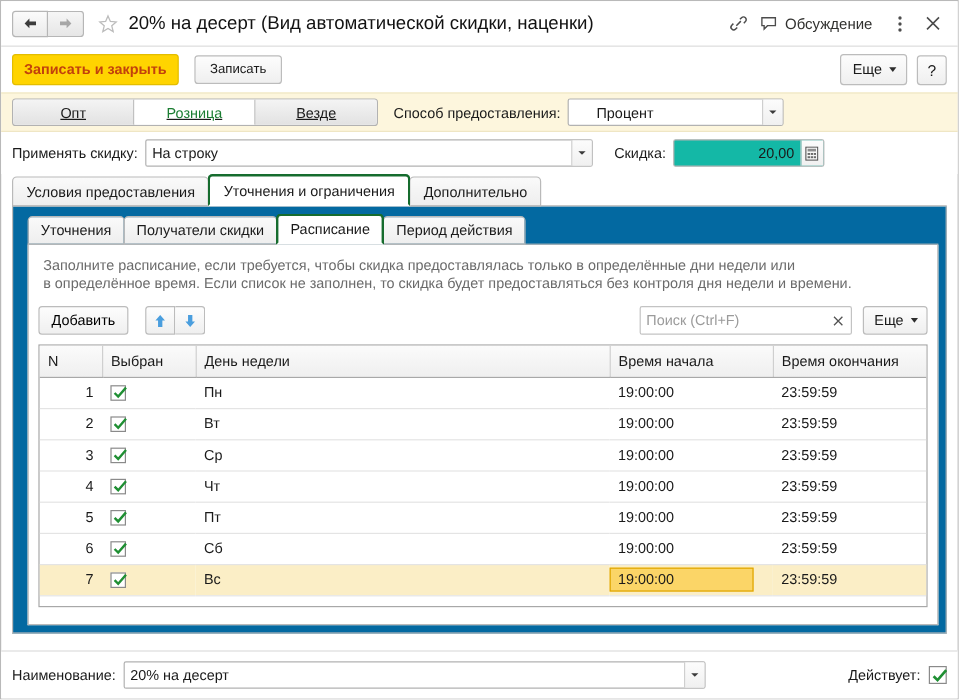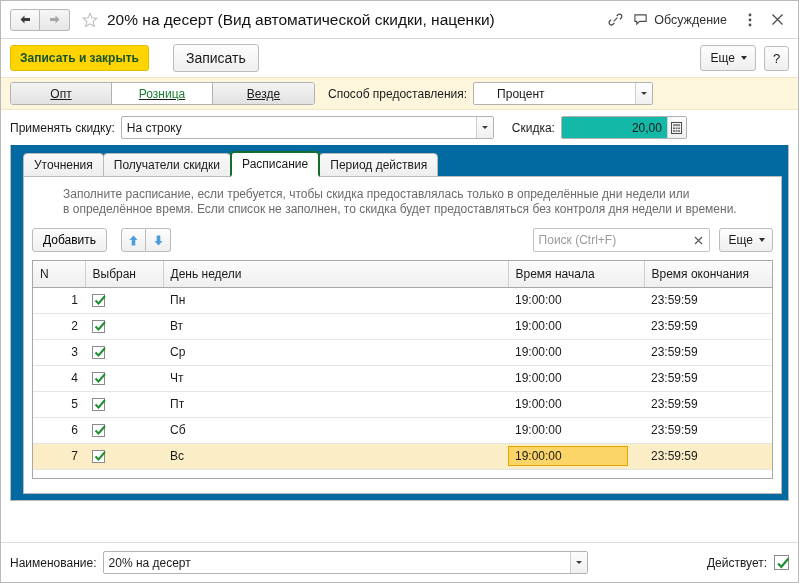--- a/index.html
+++ b/index.html
@@ -69,30 +69,30 @@
     padding: 0 9px;
     background: #ffffff;
   }
   .btn-primary {
     background: #ffd400;
     border: 1px solid #e3bd00;
     border-radius: 3px;
     font-weight: bold;
     font-size: 12px;
     padding: 5px 9px;
-    color: #14532d;
+    color: #c2410c;
     cursor: pointer;
   }
   .btn-plain {
     background: linear-gradient(#fdfdfd,#efefef);
     border: 1px solid #bcbcbc;
     border-radius: 3px;
-    font-size: 14px;
+    font-size: 11px;
     padding: 5px 12px;
-    margin-left: 24px;
+    margin-left: 13px;
     color: #1a1a1a;
     cursor: pointer;
   }
   .cmd-spacer { flex: 1; }
   .btn-more {
     background: linear-gradient(#fdfdfd,#efefef);
     border: 1px solid #bcbcbc;
     border-radius: 3px;
     font-size: 12px;
     padding: 5px 8px 5px 10px;
@@ -295,21 +295,20 @@
     border-top: none;
     background: #ffffff;
     height: 317px;
     padding: 8px 8px 0 8px;
   }
   .hint {
     font-size: 12px;
     color: #6b6b6b;
     line-height: 15px;
     padding: 2px 4px 0 4px;
-    margin-left: 27px;
   }
 
   
   .gridbar {
     display: flex; align-items: center;
     margin-top: 11px;
     height: 24px;
   }
   .btn-add {
     background: linear-gradient(#fdfdfd,#efefef);
@@ -552,20 +551,25 @@
           <rect x="4.6" y="5.5" width="2" height="1.6" fill="#6a6a6a"></rect>
           <rect x="7.2" y="5.5" width="1.8" height="1.6" fill="#6a6a6a"></rect>
           <rect x="2" y="8.2" width="2" height="1.6" fill="#6a6a6a"></rect>
           <rect x="4.6" y="8.2" width="2" height="1.6" fill="#6a6a6a"></rect>
           <rect x="7.2" y="8.2" width="1.8" height="1.6" fill="#6a6a6a"></rect>
         </svg>
       </div>
     </div>
   </div>
 
+  <div class="tabstrip">
+    <div class="tab">Условия предоставления</div>
+    <div class="tab sel">Уточнения и ограничения</div>
+    <div class="tab">Дополнительно</div>
+  </div>
 
   <div class="panel-outer">
 
     <div class="tabstrip2">
       <div class="tab2">Уточнения</div>
       <div class="tab2">Получатели скидки</div>
       <div class="tab2 sel">Расписание</div>
       <div class="tab2">Период действия</div>
     </div>
 

